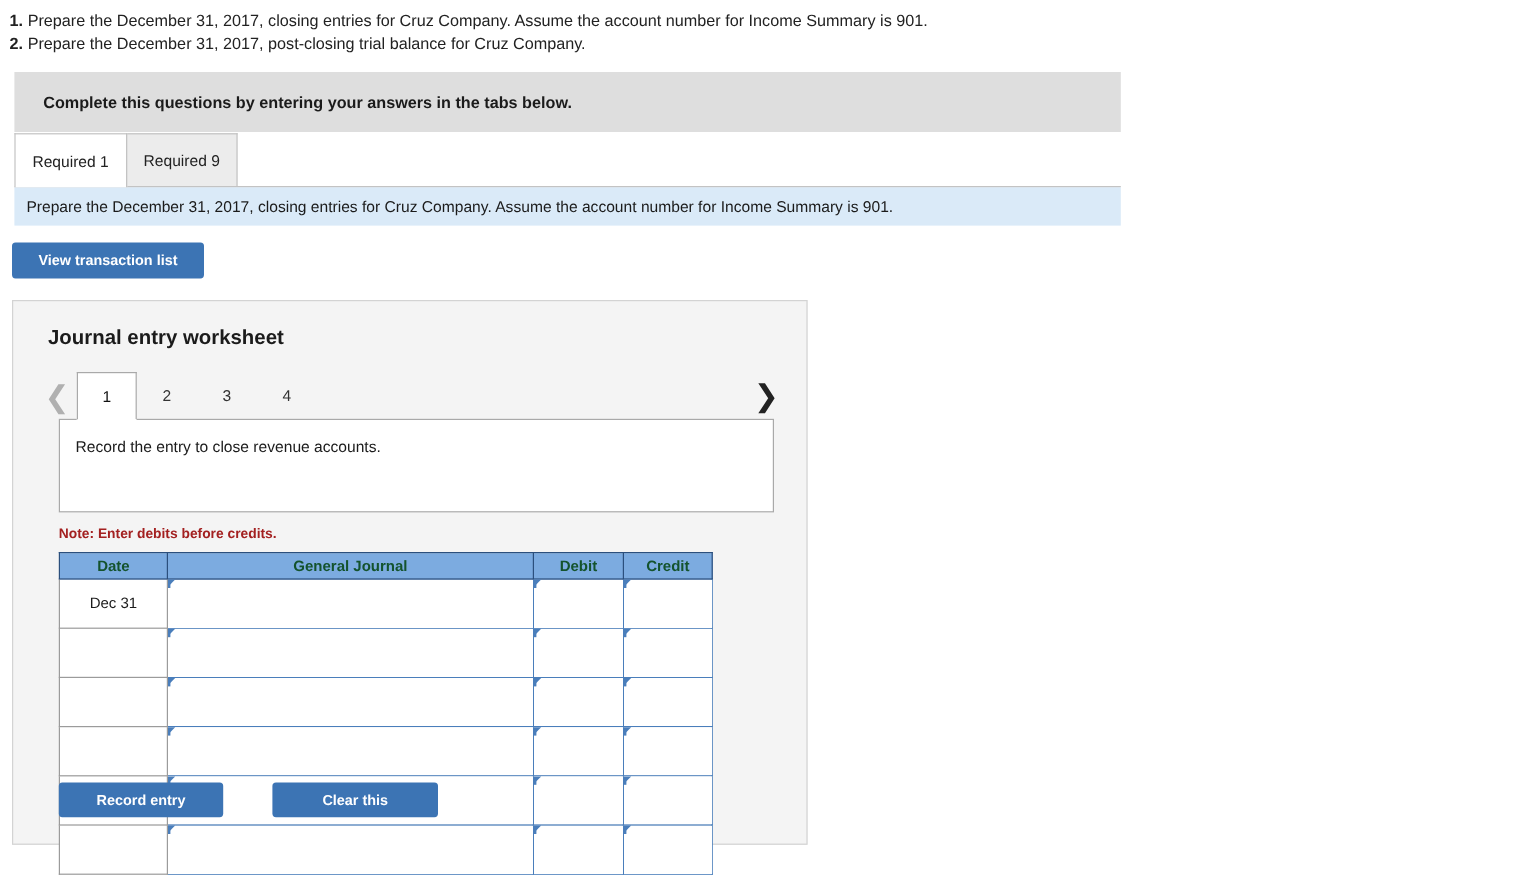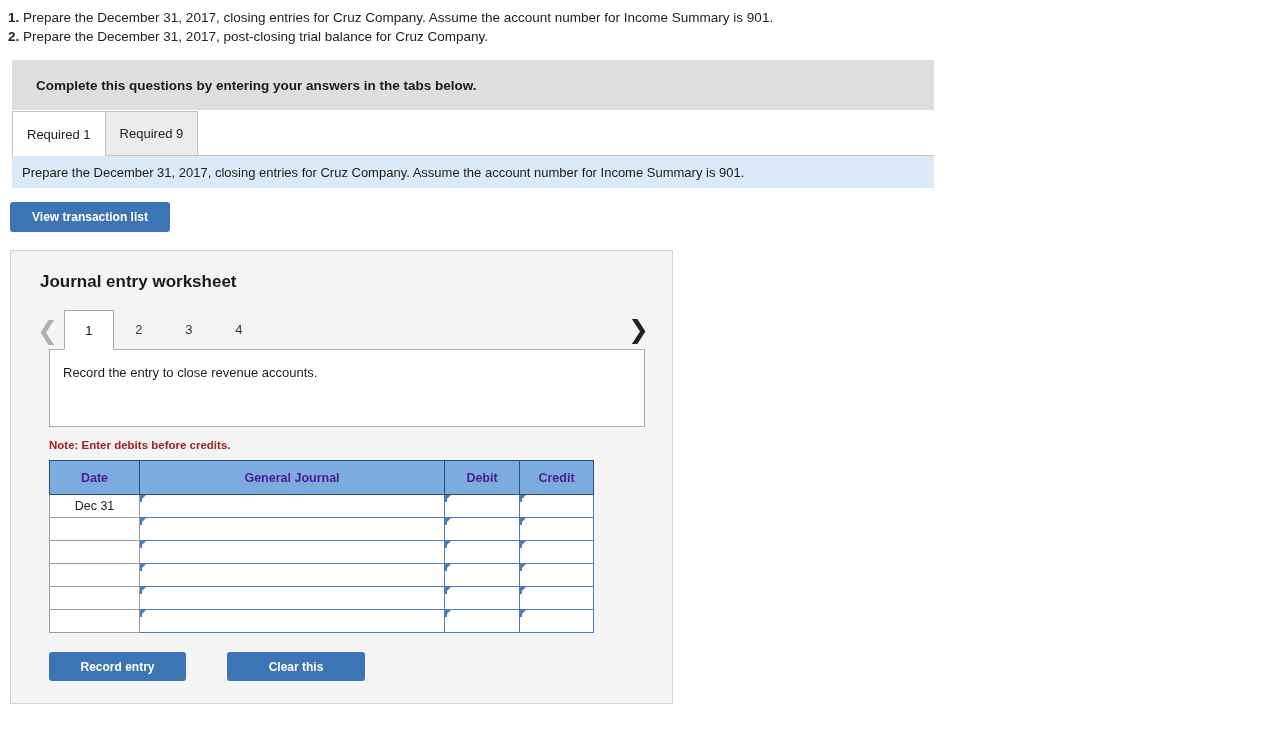--- a/index.html
+++ b/index.html
@@ -207,29 +207,29 @@
   }
 
   
   .journal-table {
     margin: 9px 0 0 38px;
     border-collapse: collapse;
     table-layout: fixed;
   }
   .journal-table th {
     background: #7cabe0;
-    color: #4c1d95;
+    color: #14532d;
     font-size: 12.5px;
     font-weight: bold;
-    height: 34px;
+    height: 22px;
     border: 1px solid #2b4f7d;
     box-sizing: border-box;
   }
   .journal-table td {
-    height: 23px;
+    height: 41px;
     padding: 0;
     box-sizing: border-box;
     background: #ffffff;
   }
   .col-date  { width: 90px; }
   .col-gj    { width: 305px; }
   .col-debit { width: 75px; }
   .col-credit{ width: 74px; }
 
   .cell-date {

